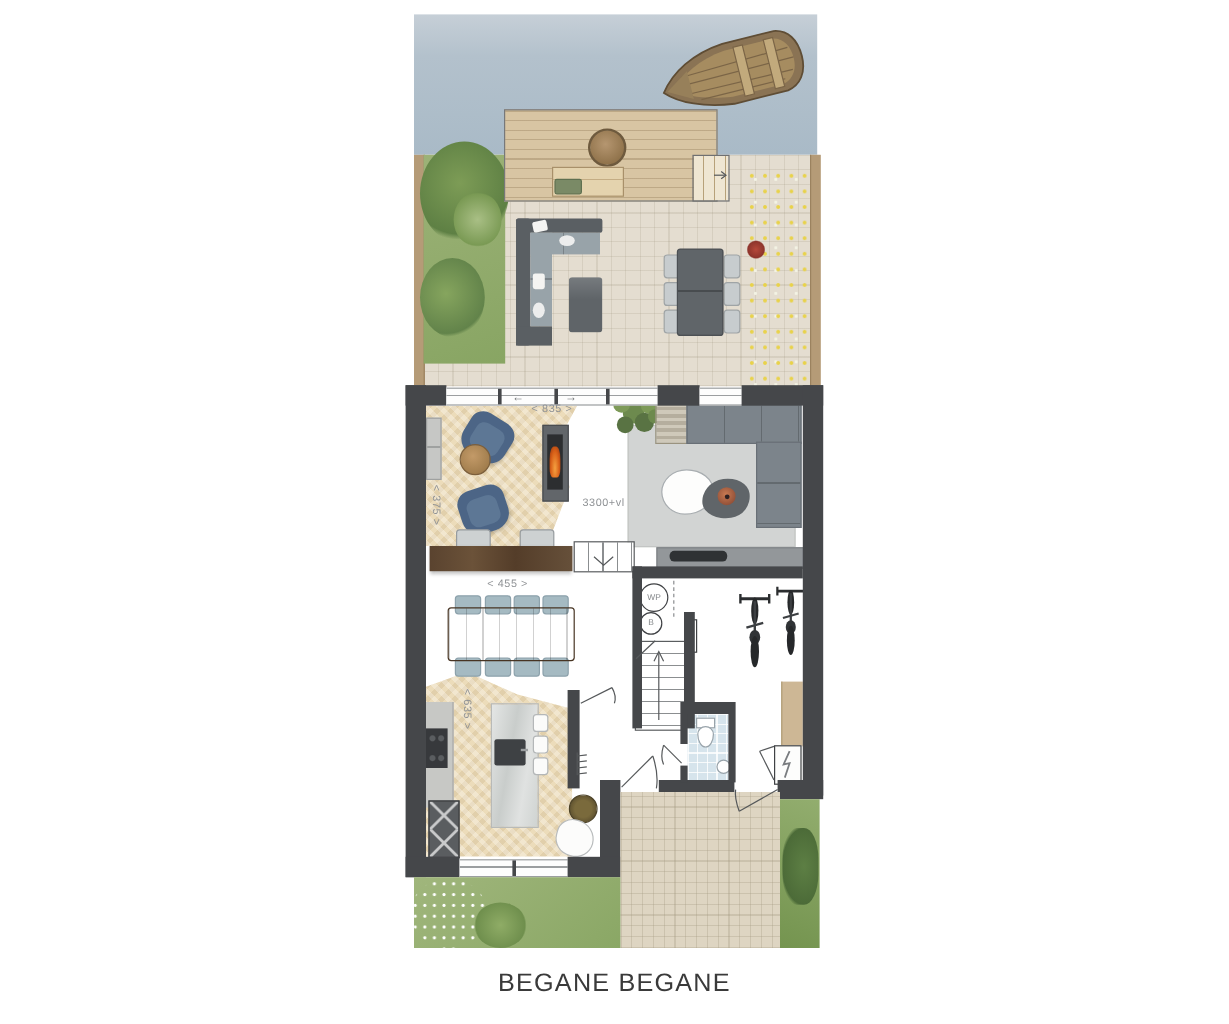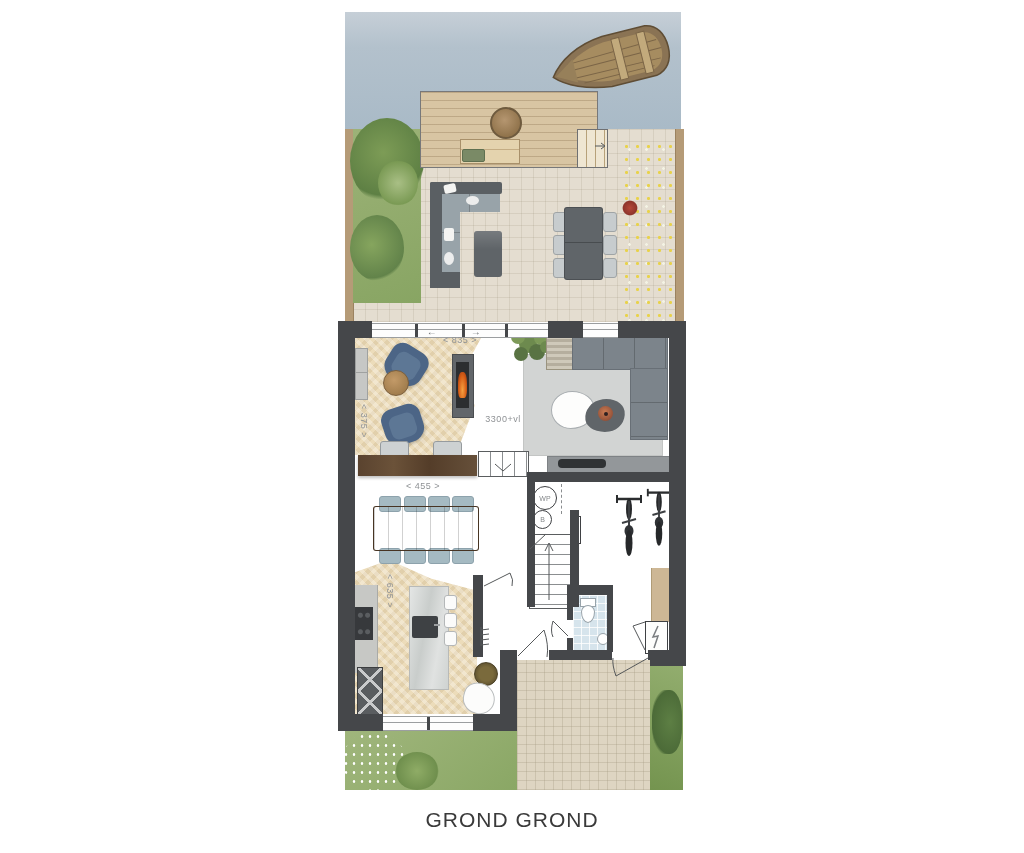--- a/index.html
+++ b/index.html
@@ -334,15 +334,15 @@
   </svg>
 
   <div class="lbl" style="left:424px;top:326px;width:16px;color:#6f7274;font-size:10px;">←</div>
   <div class="lbl" style="left:468px;top:326px;width:16px;color:#6f7274;font-size:10px;">→</div>
   <div class="lbl" style="left:430px;top:335px;width:60px;">&lt; 835 &gt;</div>
   <div class="vlbl" style="left:364px;top:421px;">&lt; 375 &gt;</div>
   <div class="lbl" style="left:478px;top:414px;width:50px;">3300+vl</div>
   <div class="lbl" style="left:393px;top:481px;width:60px;">&lt; 455 &gt;</div>
   <div class="vlbl" style="left:390px;top:591px;">&lt; 635 &gt;</div>
 
-  <div class="abs" style="left:362px;top:808px;width:300px;text-align:center;font-size:21px;letter-spacing:1px;color:#3a3a3a;">GROND GROND</div>
+  <div class="abs" style="left:362px;top:808px;width:300px;text-align:center;font-size:21px;letter-spacing:1px;color:#3a3a3a;">BEGANE BEGANE</div>
 
 </div>
 
 </body></html>

